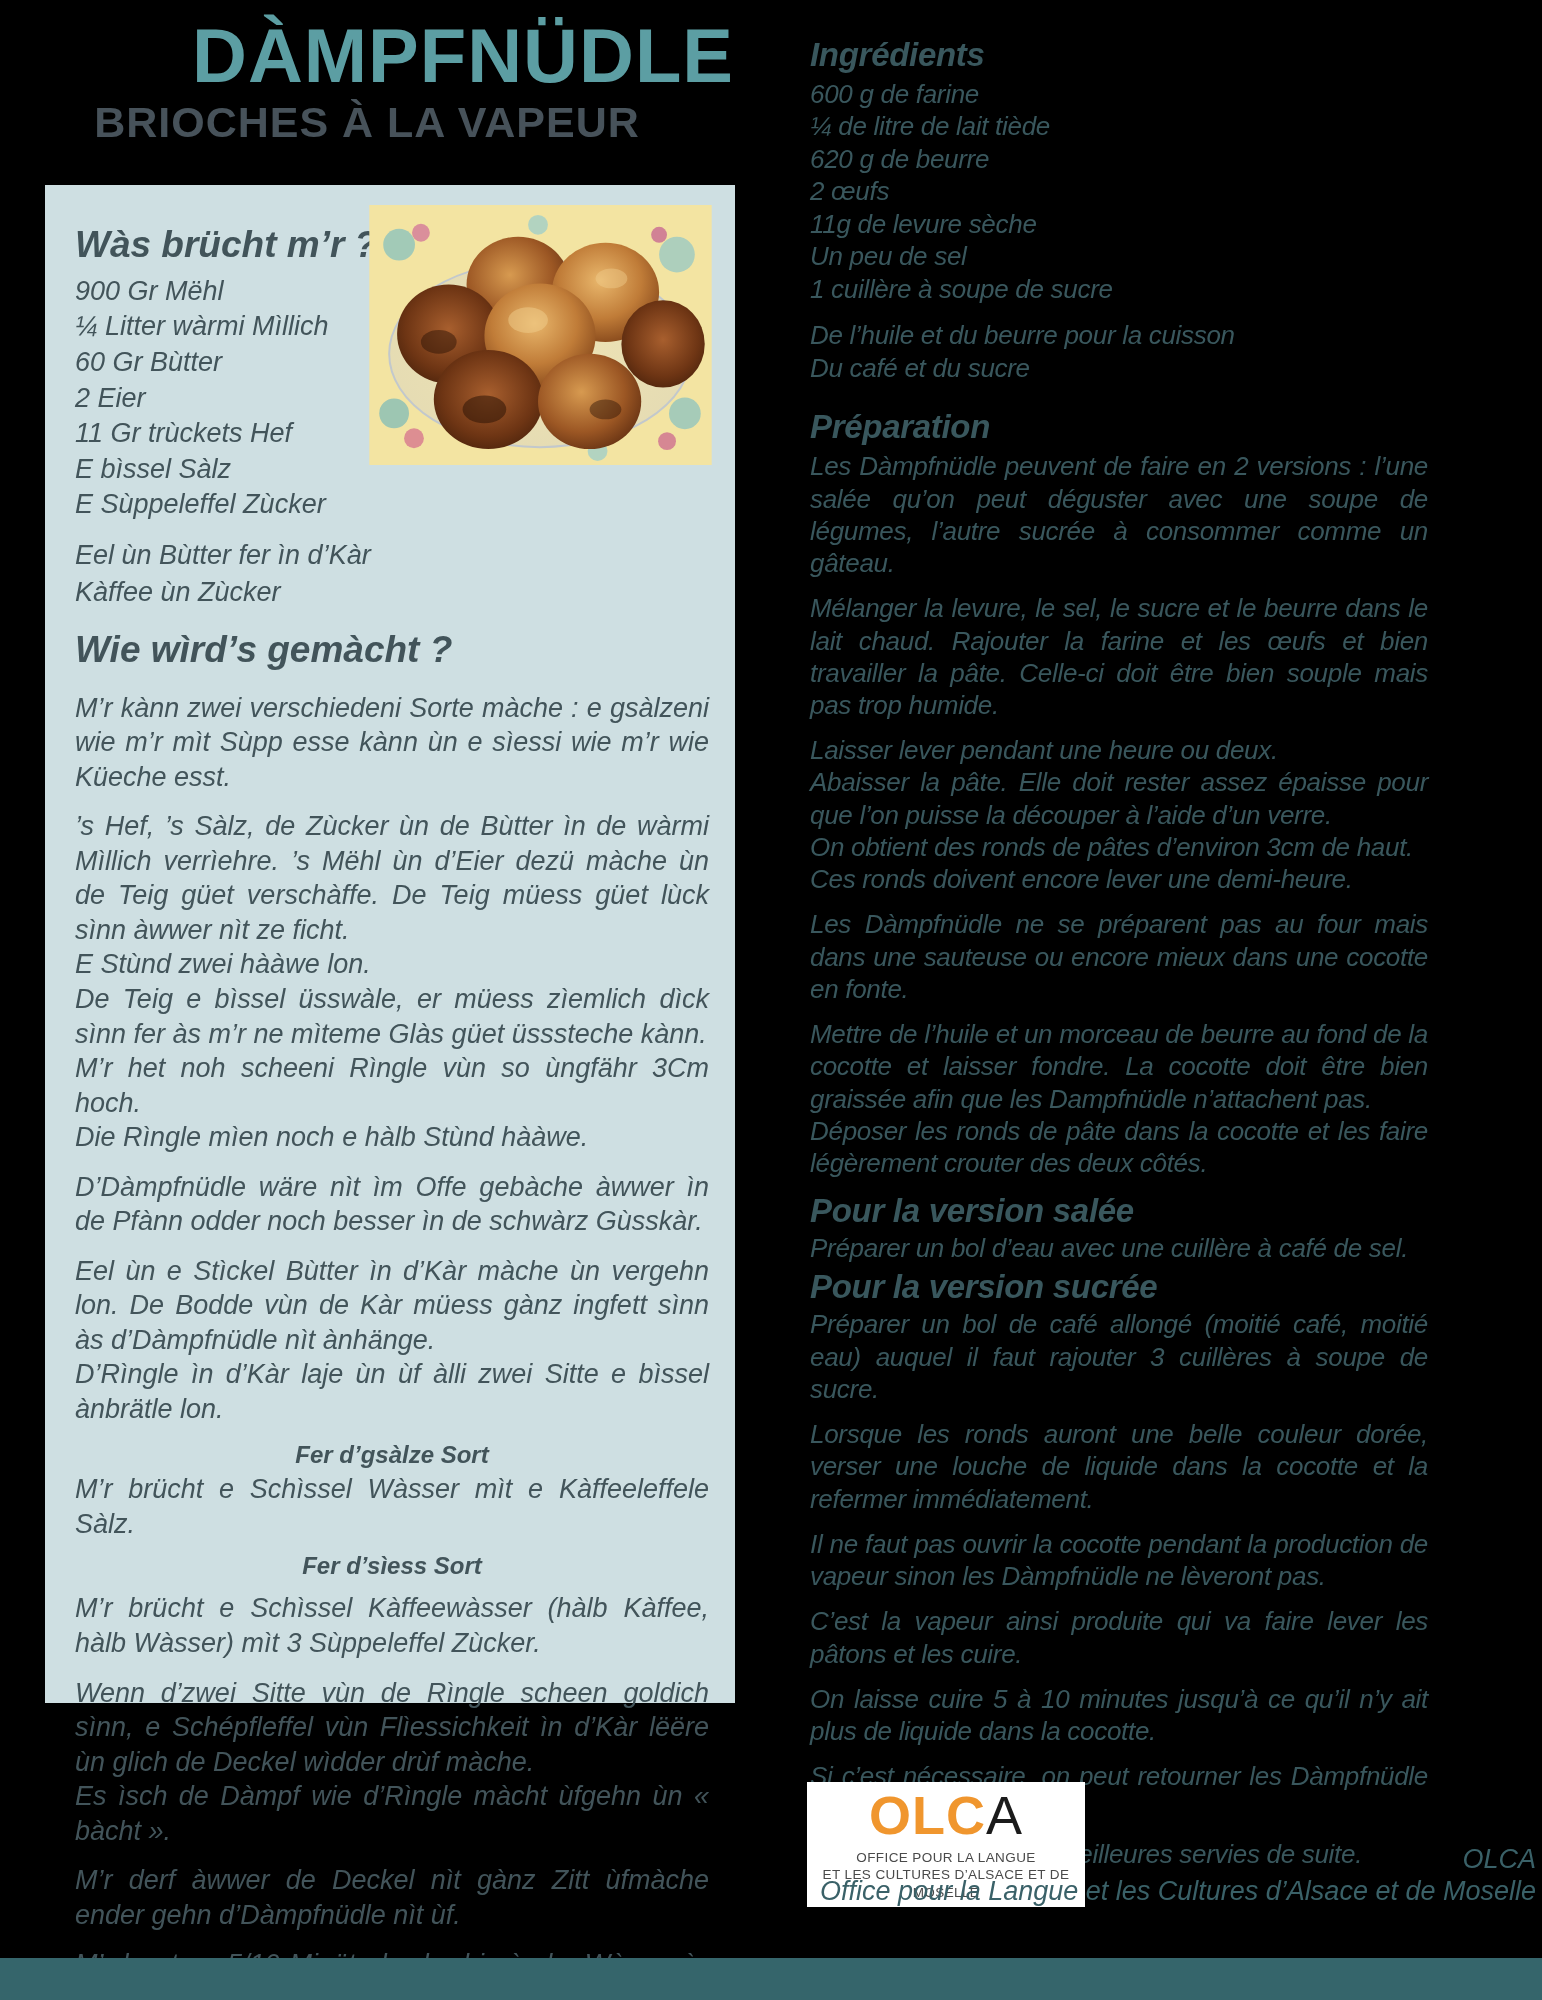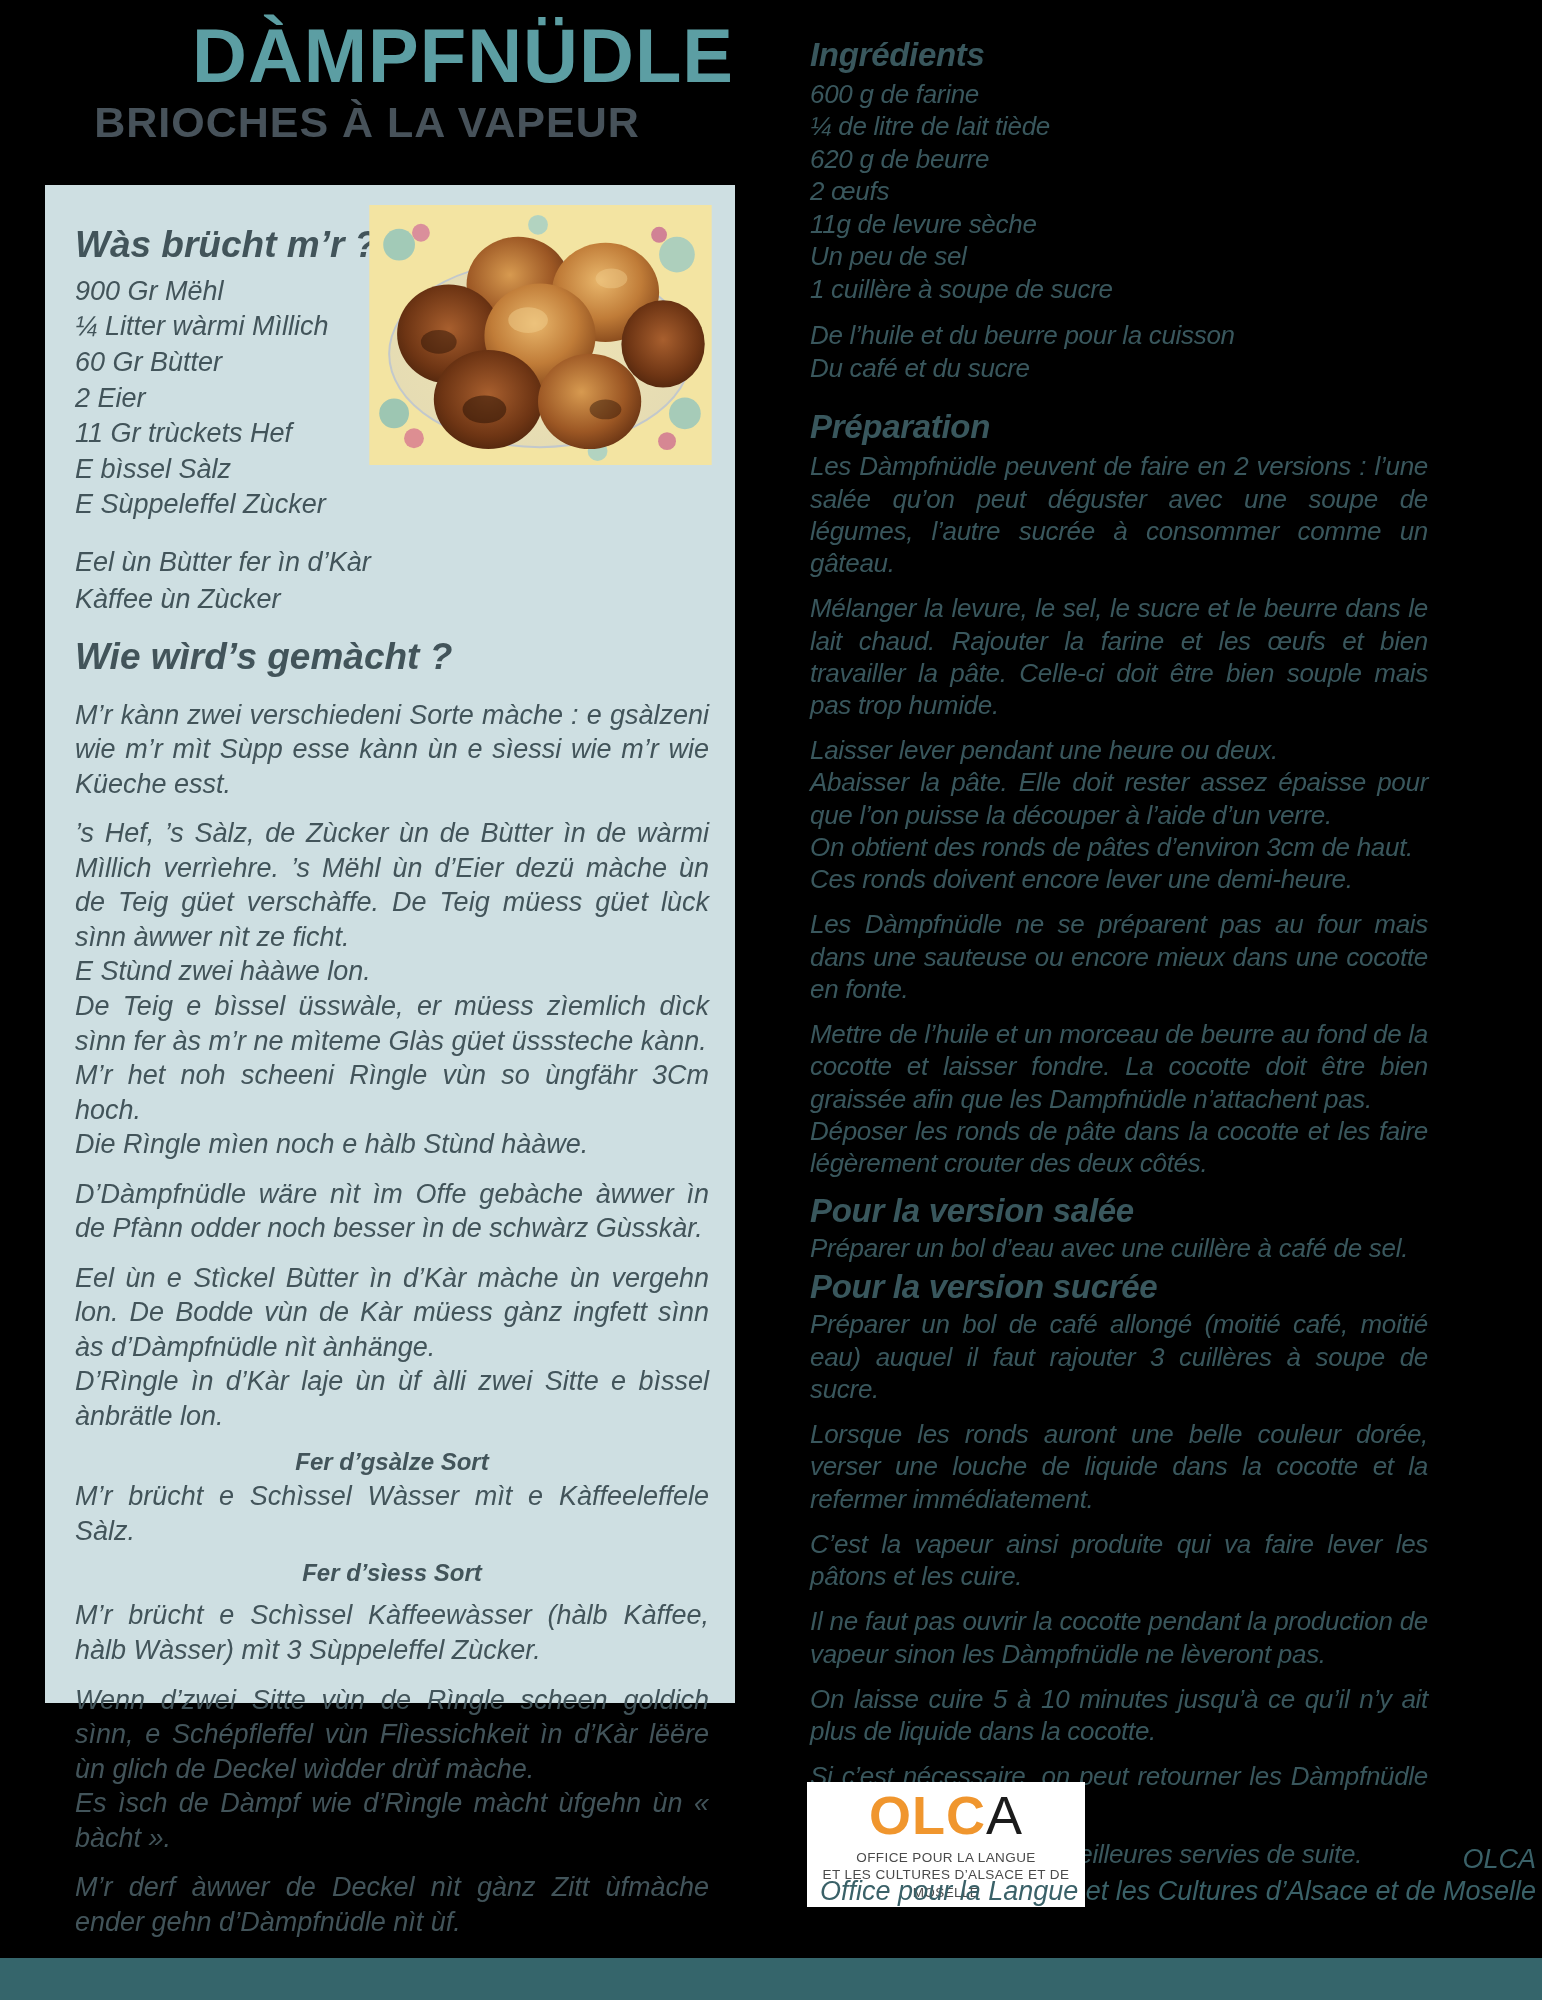--- a/index.html
+++ b/index.html
@@ -22,21 +22,21 @@
             color:var(--slate);font-size:43px;font-weight:700;letter-spacing:1px;}
 
   
   .left-box{position:absolute;left:45px;top:185px;width:690px;height:1518px;
             background:var(--box-bg);box-sizing:border-box;
             padding:40px 26px 0 30px;color:var(--box-text);font-style:italic;}
   .lh{font-size:37px;font-weight:700;margin:0 0 8px;line-height:1.1;}
   .lh2{font-size:37px;font-weight:700;margin:20px 0 20px;line-height:1.1;}
   .lh3{font-size:24px;font-weight:700;margin:12px 0 4px;line-height:1.1;text-align:center;}
   .ing-als{white-space:pre-line;font-size:27px;line-height:1.32;max-width:300px;}
-  .extra-als{white-space:pre-line;font-size:27px;line-height:1.35;margin-top:21px;}
+  .extra-als{white-space:pre-line;font-size:27px;line-height:1.35;margin-top:14px;}
   .para{font-size:27px;line-height:1.28;text-align:justify;margin:12px 0 15px;white-space:pre-line;}
   .para-tight{margin:0 0 6px;}
 
   
   .photo{position:absolute;left:368px;top:205px;width:345px;height:260px;}
 
   
   .right-col{position:absolute;left:810px;top:36px;width:618px;
              color:var(--right-text);font-style:italic;letter-spacing:-0.3px;}
   .rh{font-size:33px;font-weight:700;margin:0 0 4px;line-height:1.15;}
@@ -179,22 +179,22 @@
         <p class="rpara">Les Dàmpfnüdle ne se préparent pas au four mais dans une sauteuse ou encore mieux dans une cocotte en fonte.</p>
         <p class="rpara">Mettre de l’huile et un morceau de beurre au fond de la cocotte et laisser fondre. La cocotte doit être bien graissée afin que les Dampfnüdle n’attachent pas.
 Déposer les ronds de pâte dans la cocotte et les faire légèrement crouter des deux côtés.</p>
       </div>
     <h2 class="rh rh-tight">Pour la version salée</h2>
     <p class="rpara rpara-tight">Préparer un bol d’eau avec une cuillère à café de sel.</p>
     <h2 class="rh rh-tight">Pour la version sucrée</h2>
     <p class="rpara">Préparer un bol de café allongé (moitié café, moitié eau) auquel il faut rajouter 3 cuillères à soupe de sucre.</p>
     <div>
         <p class="rpara">Lorsque les ronds auront une belle couleur dorée, verser une louche de liquide dans la cocotte et la refermer immédiatement.</p>
+        <p class="rpara">Il ne faut pas ouvrir la cocotte pendant la production de vapeur sinon les Dàmpfnüdle ne lèveront pas.</p>
         <p class="rpara">C’est la vapeur ainsi produite qui va faire lever les pâtons et les cuire.</p>
-        <p class="rpara">Il ne faut pas ouvrir la cocotte pendant la production de vapeur sinon les Dàmpfnüdle ne lèveront pas.</p>
         <p class="rpara">On laisse cuire 5 à 10 minutes jusqu’à ce qu’il n’y ait plus de liquide dans la cocotte.</p>
         <p class="rpara">Si c’est nécessaire, on peut retourner les Dàmpfnüdle pour finaliser la cuisson.</p>
         <p class="rpara">Les Dàmpfnüdle sont meilleures servies de suite.</p>
       </div>
   </div>
 
   <div class="logo-box">
     <div class="logo-word"><span>OLC</span><span class="logo-a">A</span></div>
     <div class="logo-sub">
       <div>OFFICE POUR LA LANGUE</div>

